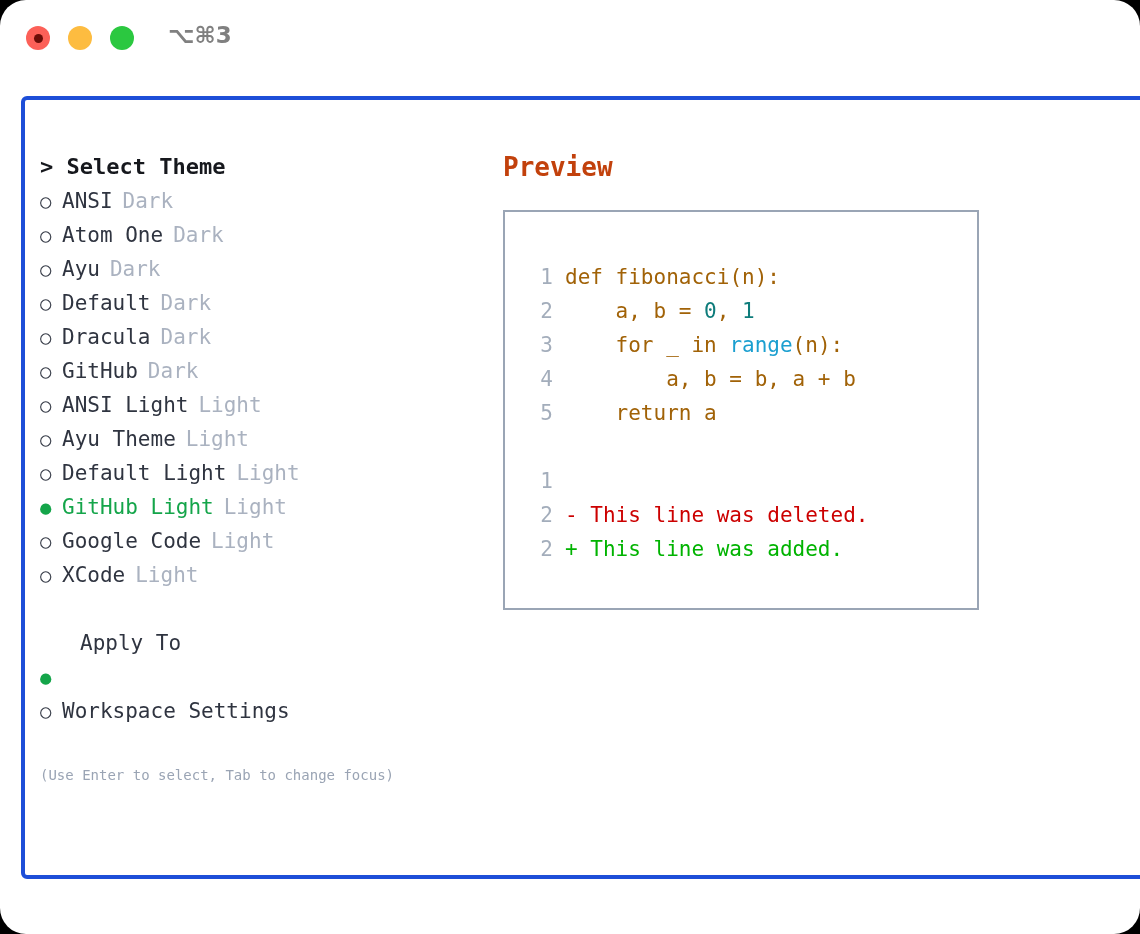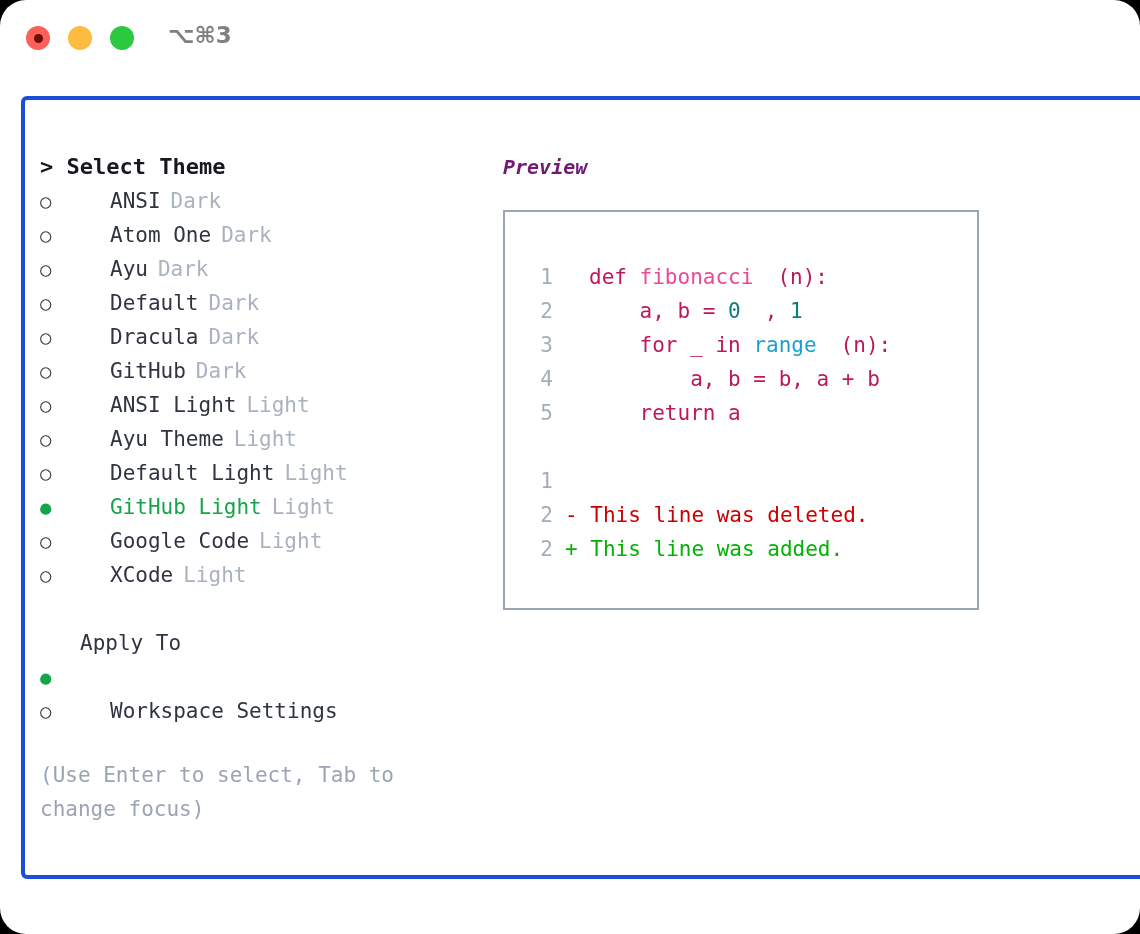--- a/index.html
+++ b/index.html
@@ -115,61 +115,59 @@
     white-space: pre;
   }
   .opt .marker {
     width: 22px;
     flex: 0 0 22px;
     font-size: 19px;
     color: #3a3f4b;
   }
   .opt .name {
     color: #2f3440;
-    margin-left: 48px;
   }
   .opt .tag {
     color: #aab2c0;
     margin-left: 10px;
     text-align: center;
   }
   .opt.selected .marker { color: #14a54a; }
   .opt.selected .name   { color: #14a54a; }
 
   .apply-label {
     font-size: 21px;
     color: #2f3440;
     line-height: 34px;
     margin-left: 40px;
     white-space: pre;
   }
   .spacer-row { height: 34px; }
 
   .hint {
     margin-top: 30px;
-    font-size: 21px;
+    font-size: 14px;
     color: #9aa4b4;
     line-height: 34px;
     width: 405px;
   }
 
   
   .right-col {
     position: absolute;
     left: 478px;
     top: 50px;
     width: 500px;
   }
   .preview-title {
-    font-size: 20px;
+    font-size: 26px;
     font-weight: 700;
-    color: #701a75;
-    line-height: 34px;
-    white-space: pre;
-    font-style: italic;
+    color: #c2410c;
+    line-height: 34px;
+    white-space: pre;
   }
   .preview-box {
     margin-top: 26px;
     width: 476px;
     height: 400px;
     border: 2px solid #9aa5b5;
     box-sizing: border-box;
     background: #ffffff;
     padding: 48px 0 0 18px;
   }
@@ -182,24 +180,24 @@
     white-space: pre;
   }
   .lineno {
     flex: 0 0 30px;
     text-align: right;
     color: #a3adbb;
     margin-right: 12px;
   }
   .code-text { color: #24292e; }
 
-  .tok-fn   { color: #ec4899; }
+  .tok-fn   { color: #a16207; }
   .tok-num  { color: #0e7c7b; }
   .tok-call { color: #1b9fd0; }
-  .tok-plain{ color: #be185d; margin-left: 24px; }
+  .tok-plain{ color: #a16207; }
 
   .diff-gap { height: 34px; }
   .diff-ctx { color: #8a9199; }
   .diff-del { color: #cc0000; }
   .diff-add { color: #00b300; }
 </style>
 </head>
 <body>
 
 <div class="window">

